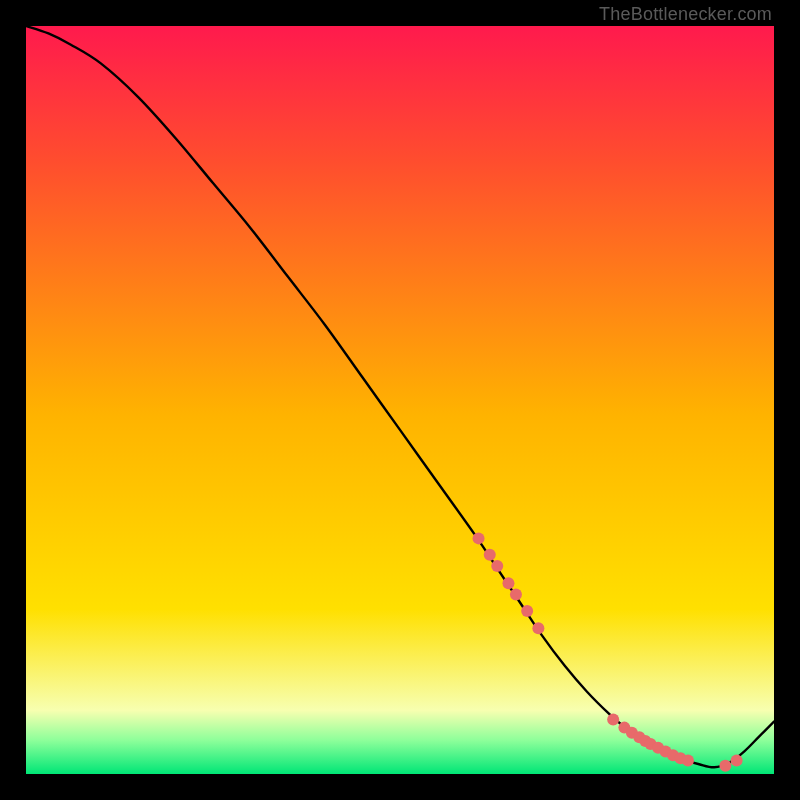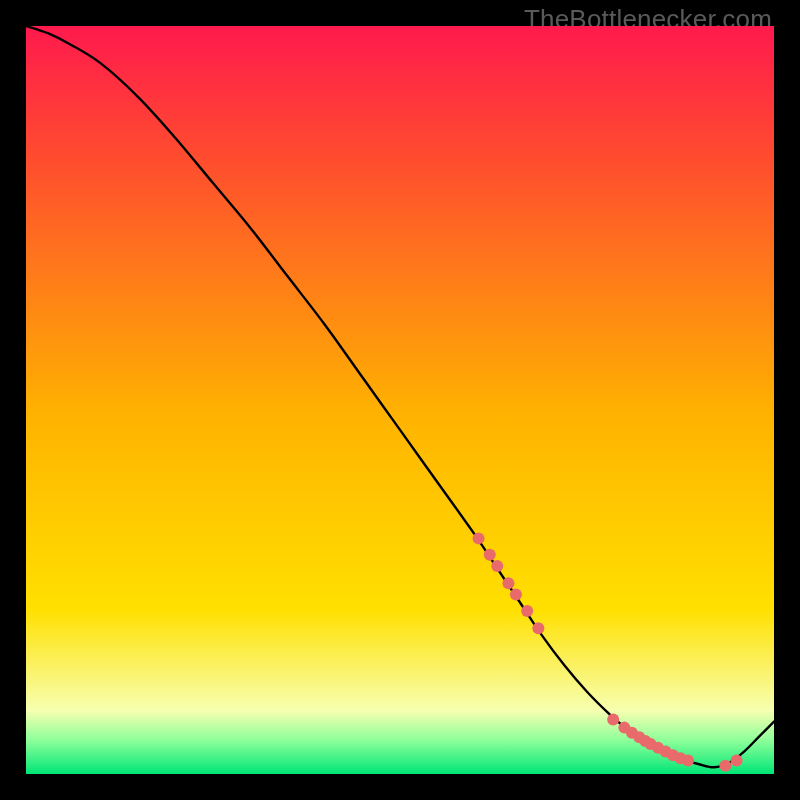--- a/index.html
+++ b/index.html
@@ -22,21 +22,21 @@
     top: 26px;
     width: 748px;
     height: 748px;
     overflow: hidden;
   }
   .attribution {
     position: absolute;
     top: 4px;
     right: 28px;
     color: #5a5a5a;
-    font-size: 26px;
+    font-size: 18px;
     letter-spacing: 0.2px;
   }
   svg { display: block; }
 </style>
 </head>
 <body>
 <div class="wrap">
 
   <div class="attribution">TheBottlenecker.com</div>
 

